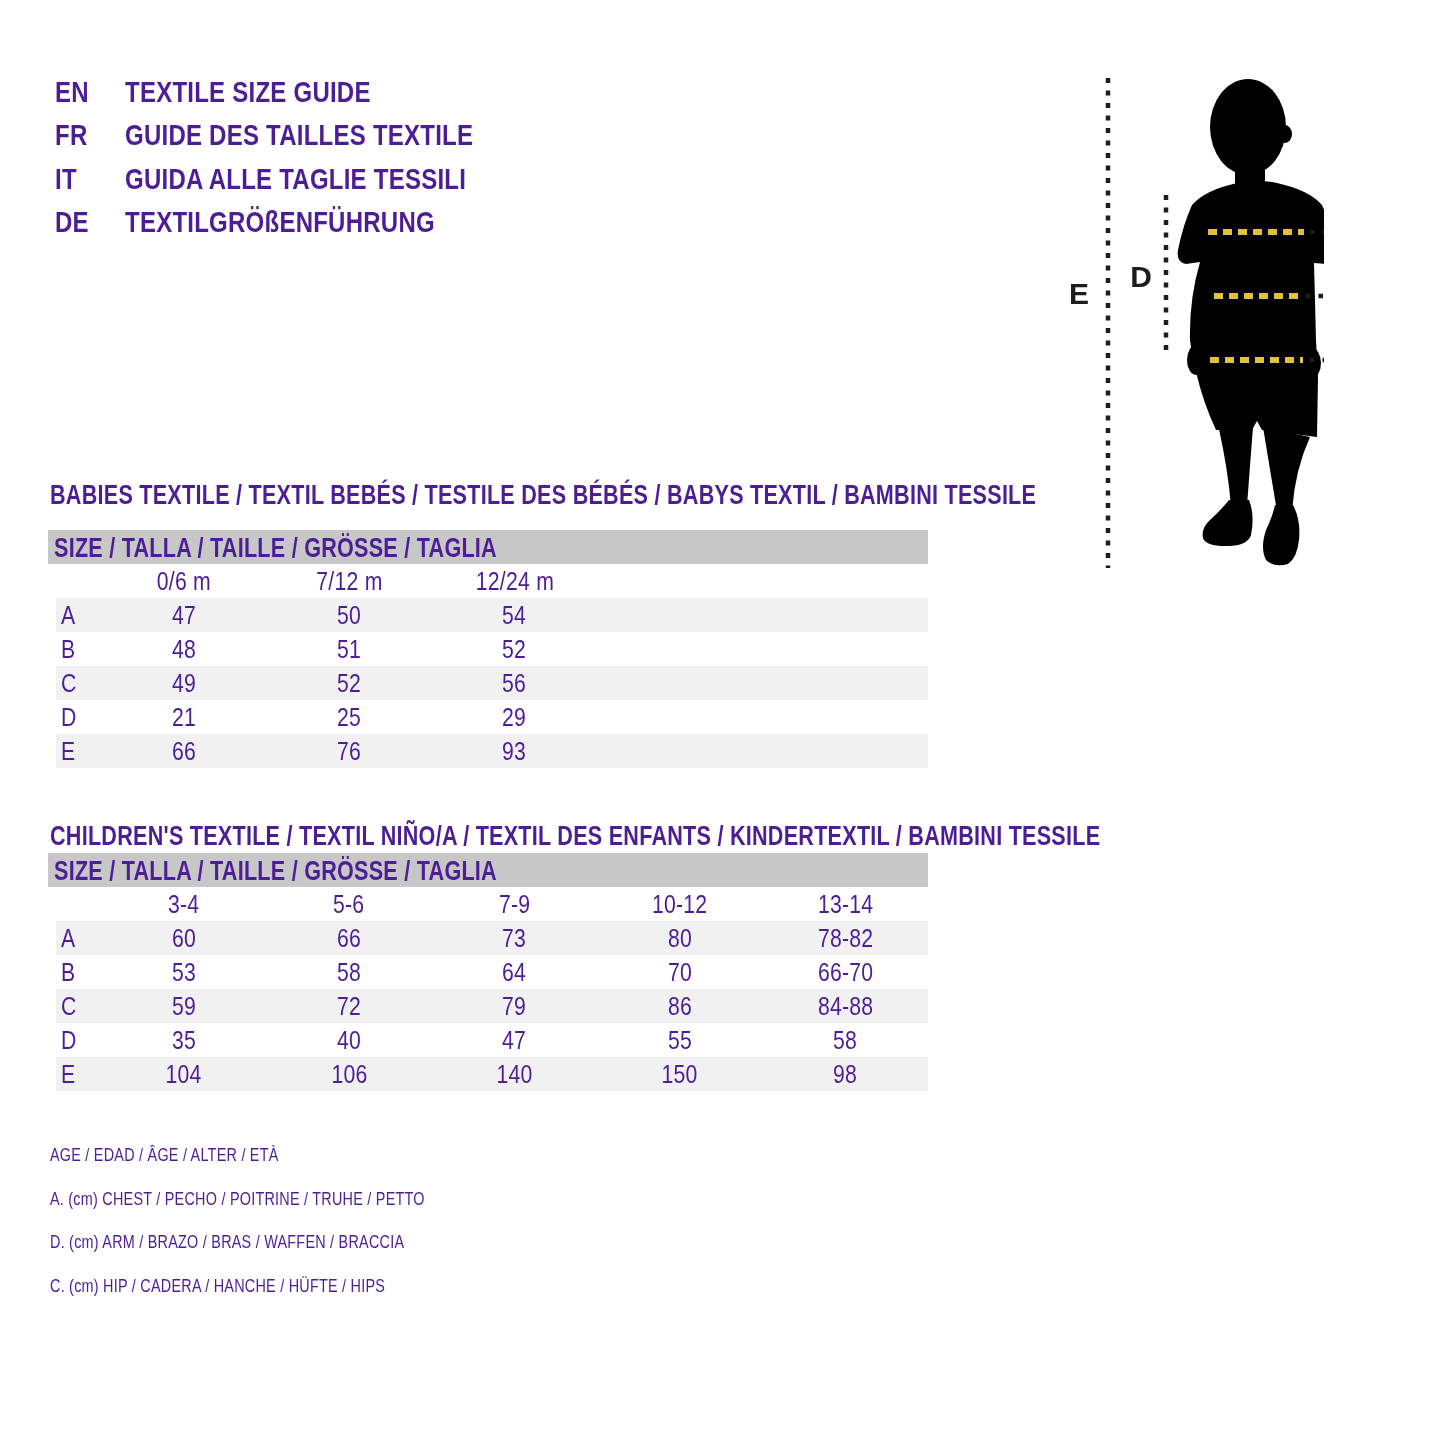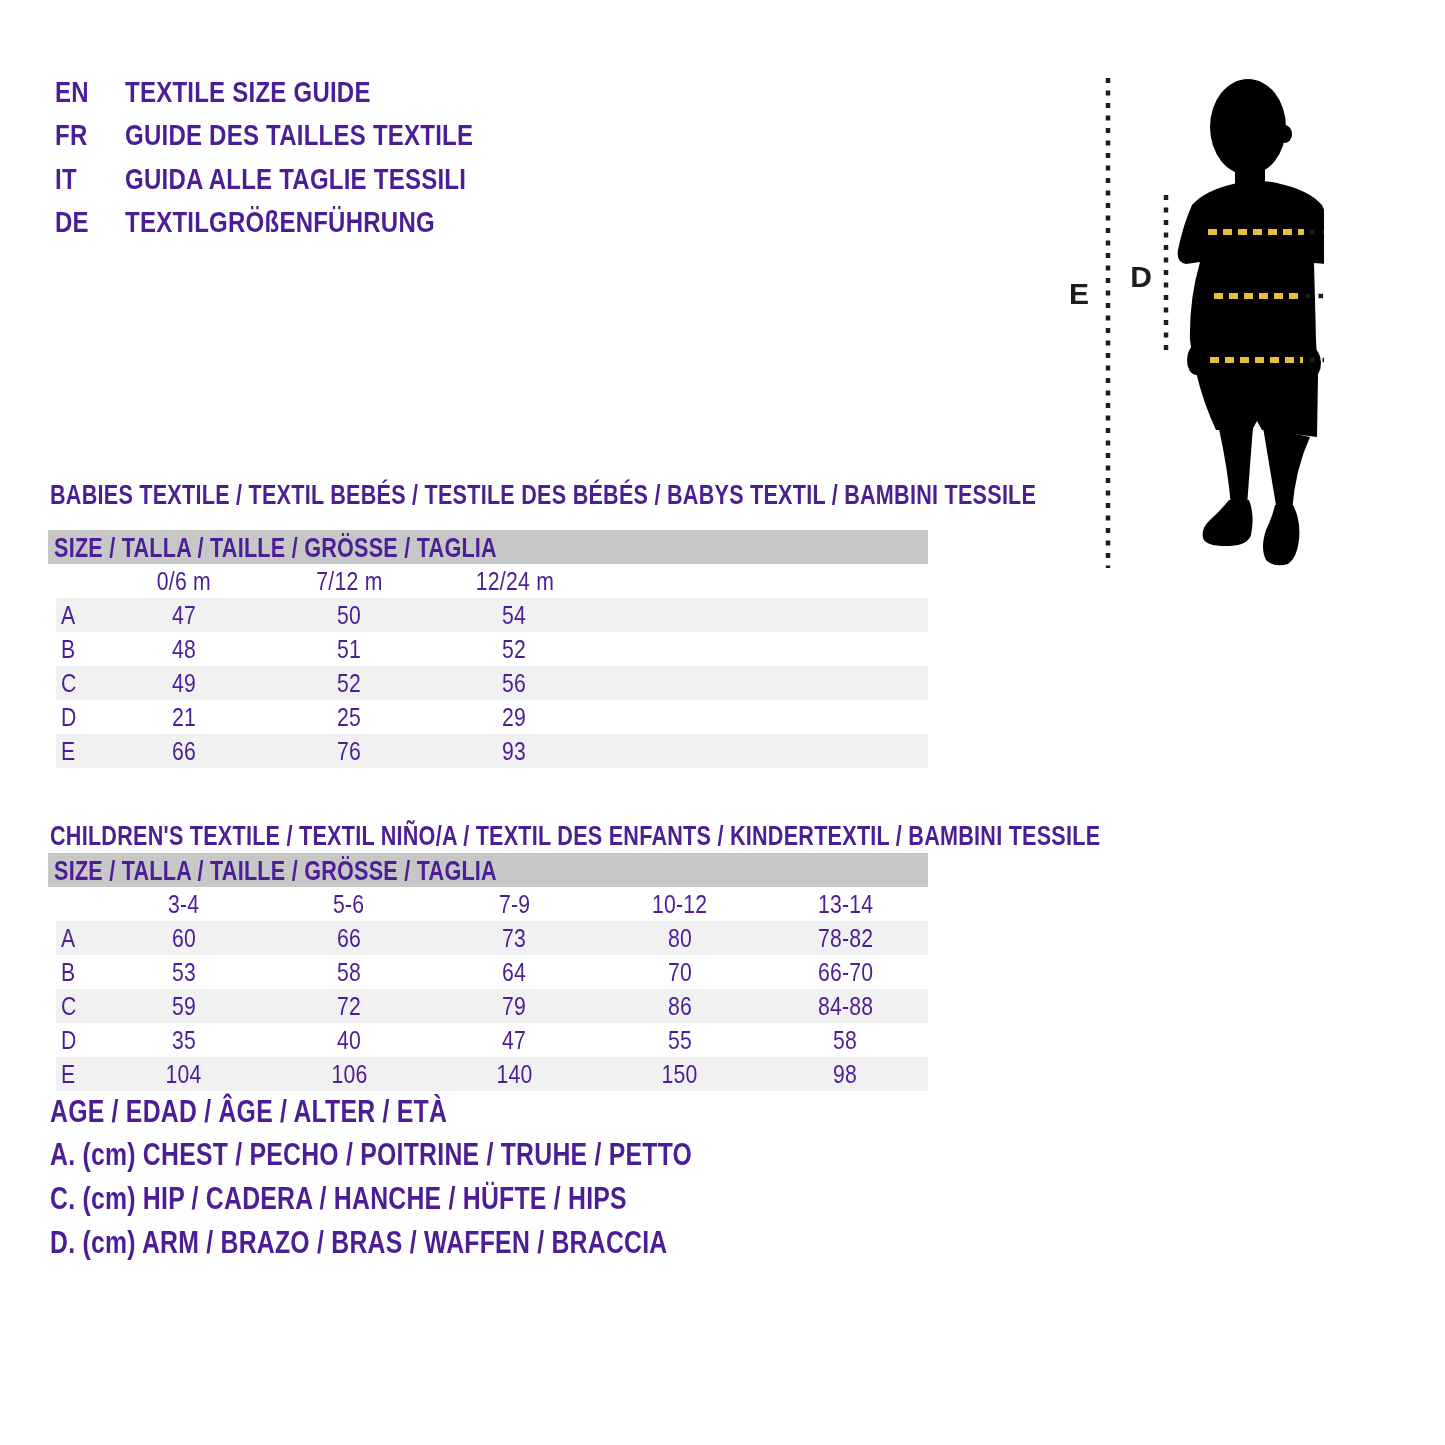--- a/index.html
+++ b/index.html
@@ -23,21 +23,21 @@
   #babies-table{top:530px;}
   #children-table{top:853px;}
   .size-bar{height:34px;background:#c7c7c7;display:flex;align-items:flex-end;padding-left:6px;
             font-size:27px;font-weight:700;box-sizing:border-box;}
   .trow{display:grid;grid-template-columns:45px repeat(5,1fr);height:34px;align-items:center;font-size:26.5px;margin-left:8px;}
   .trow.shade{background:#f1f1f1;}
   .cell{text-align:center;}
   .cell.label{text-align:left;padding-left:5px;}
 
   
-  .legend{position:absolute;left:50px;top:1090px;font-size:31px;font-weight:bold;}
+  .legend{position:absolute;left:50px;top:1134px;font-size:18px;}
   .legend-line{height:43.6px;display:flex;align-items:center;white-space:nowrap;}
 
   
   .figure-svg{position:absolute;left:1050px;top:60px;width:395px;height:530px;}
   .measure-label{font-family:"Liberation Sans","DejaVu Sans",sans-serif;font-size:30px;font-weight:700;fill:#1d1d1b;}
 </style>
 </head>
 <body>
 
 <div class="page">
@@ -214,20 +214,20 @@
   </div>
 
   <div class="legend">
     <div class="legend-line">
         <span class="cond">AGE / EDAD / ÂGE / ALTER / ETÀ</span>
       </div>
     <div class="legend-line">
         <span class="cond">A. (cm) CHEST / PECHO / POITRINE / TRUHE / PETTO</span>
       </div>
     <div class="legend-line">
+        <span class="cond">D. (cm) ARM / BRAZO / BRAS / WAFFEN / BRACCIA</span>
+      </div>
+    <div class="legend-line">
         <span class="cond">C. (cm) HIP / CADERA / HANCHE / HÜFTE / HIPS</span>
       </div>
-    <div class="legend-line">
-        <span class="cond">D. (cm) ARM / BRAZO / BRAS / WAFFEN / BRACCIA</span>
-      </div>
   </div>
 
 </div>
 
 </body></html>

